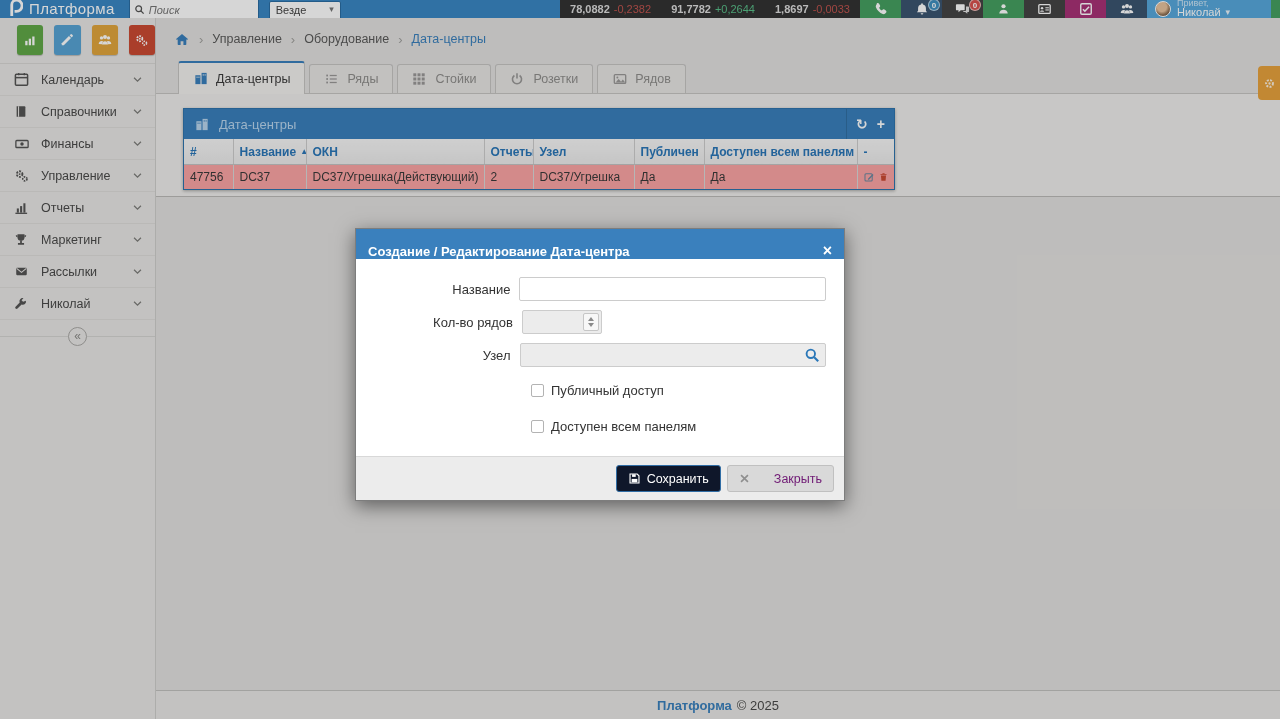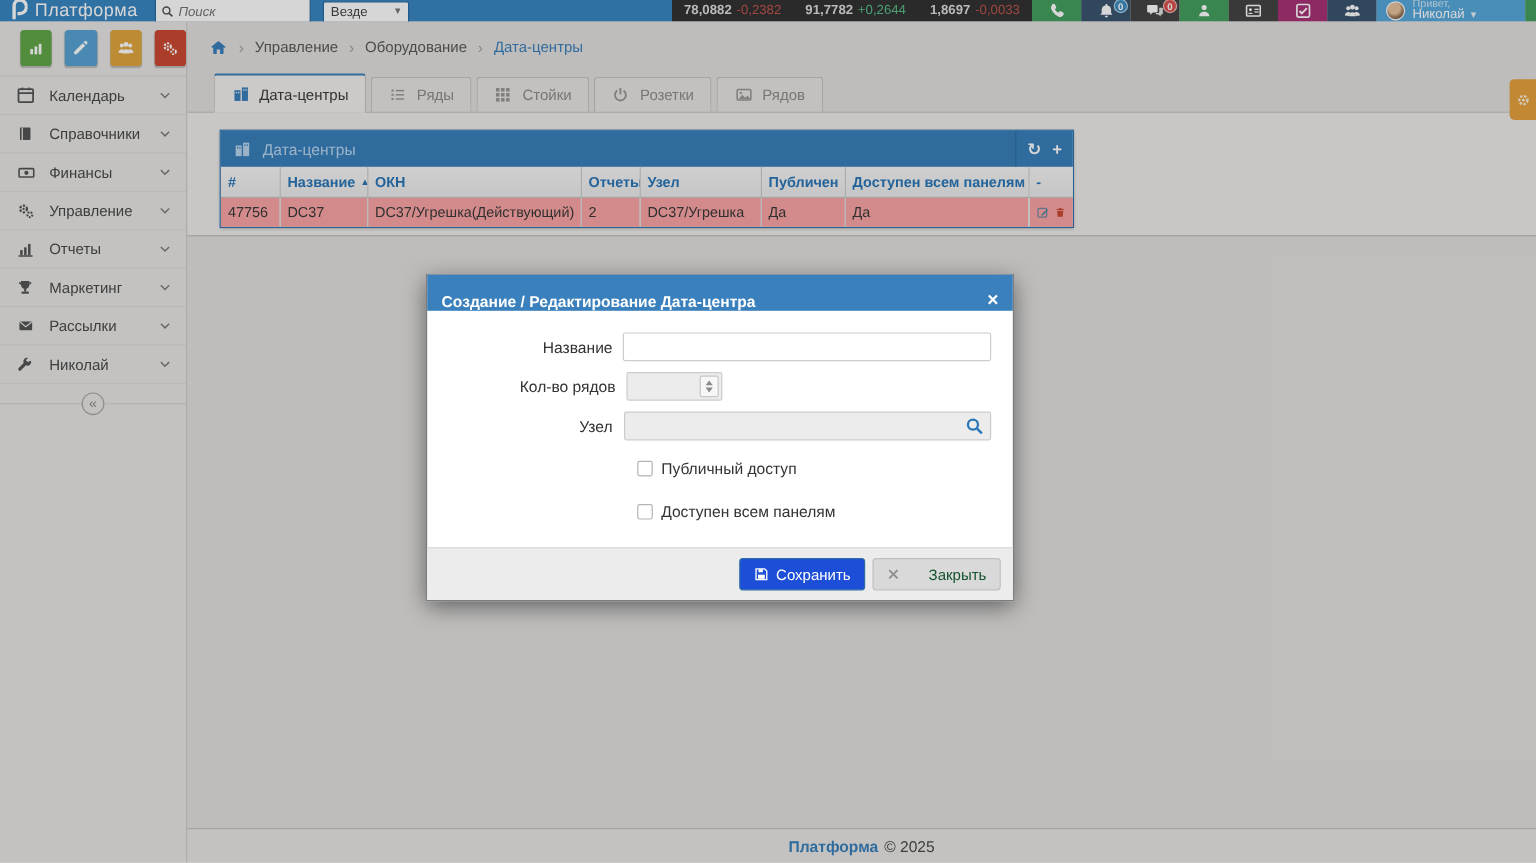--- a/index.html
+++ b/index.html
@@ -98,22 +98,22 @@
   .tri-up { width:0; height:0; border-left:3px solid transparent; border-right:3px solid transparent; border-bottom:4px solid #8a8a8a; }
   .tri-dn { width:0; height:0; border-left:3px solid transparent; border-right:3px solid transparent; border-top:4px solid #8a8a8a; }
   .node-wrap { width:312px; height:24px; background:#ececec; border:1px solid #ccc; border-radius:2px; display:flex; align-items:center; }
   .node-wrap input { flex:1; min-width:0; border:none; background:transparent; outline:none; font-size:12px; padding:0 6px; }
   .node-search { width:16px; height:16px; margin-right:5px; color:#2a77b8; cursor:pointer; }
   .chk-row { display:flex; align-items:center; gap:7px; margin:0 0 0 157px; padding:7px 0; font-size:13px; color:#333; }
   .chk-row.second { padding:14px 0 18px; }
   .checkbox { width:13px; height:13px; border:1px solid #b3b3b3; border-radius:2px; background:#fff; cursor:pointer; flex:none; }
   .modal-foot { background:#ececec; border-top:1px solid #d8d8d8; padding:8px 10px; display:flex; justify-content:flex-end; gap:6px; }
   .btn { height:27px; display:flex; align-items:center; gap:6px; padding:0 11px; font-size:12.5px; border-radius:3px; cursor:pointer; }
-  .btn-save { background:#1d4ed8; border:1px solid #306da5; color:#fff;justify-content:flex-end; }
-  .btn-close { background:#d9d9d9; border:1px solid #c0c0c0; color:#14532d;gap:22px; }
+  .btn-save { background:#0f172a; border:1px solid #306da5; color:#fff;justify-content:flex-end; }
+  .btn-close { background:#d9d9d9; border:1px solid #c0c0c0; color:#701a75;gap:22px; }
   .btn .b-ic { width:13px; height:13px; display:flex; align-items:center; }
   svg { display:block; }
 </style>
 </head>
 <body>
 
 <div class="page">
 
   <div class="topbar">
     <div class="brand">

